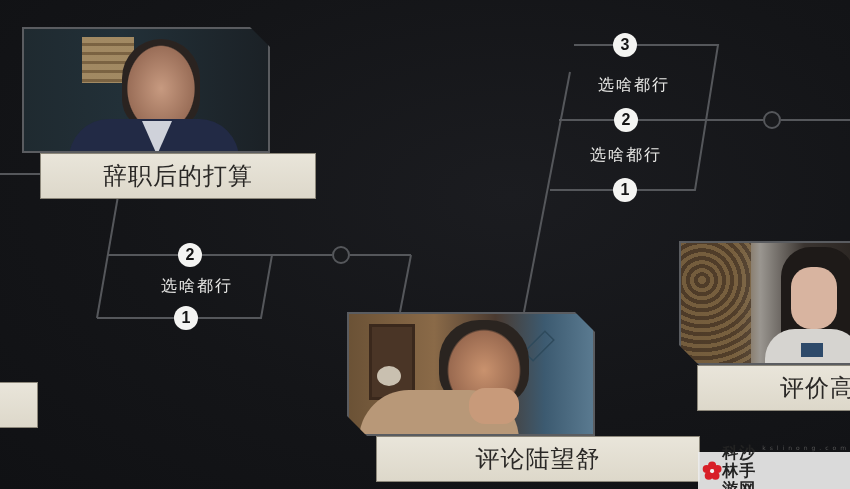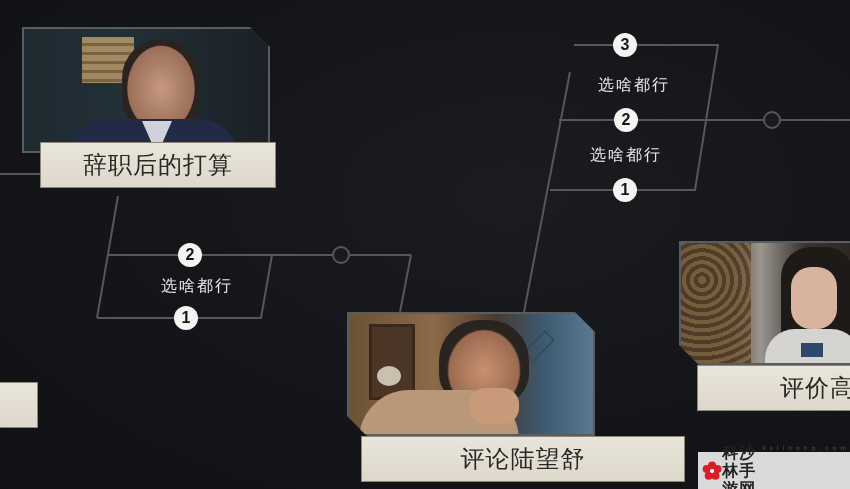--- a/index.html
+++ b/index.html
@@ -76,21 +76,21 @@
     </g>
   </svg>
 
   <div class="card" style="left:22px;top:27px;">
     <div class="photo" style="left:0;top:0;width:248px;height:126px;clip-path:polygon(0 0,228px 0,248px 20px,248px 126px,0 126px);background:linear-gradient(90deg,#1f2a30 0%,#223038 40%,#1b2126 100%);">
       <div style="position:absolute;left:58px;top:8px;width:52px;height:46px;background:repeating-linear-gradient(180deg,#b8996a 0 6px,#8a6c44 6px 9px);opacity:.85;"></div>
       <div style="position:absolute;left:98px;top:10px;width:78px;height:90px;border-radius:40px 40px 30px 30px;background:radial-gradient(ellipse at 50% 55%,#c79a80 0%,#9a6e58 60%,#2a2320 62%);"></div>
       <div style="position:absolute;left:45px;top:90px;width:170px;height:40px;border-radius:50px 50px 0 0;background:#222a45;"></div>
       <div style="position:absolute;left:118px;top:92px;width:30px;height:34px;background:#cfd2da;clip-path:polygon(0 0,100% 0,50% 100%);"></div>
     </div>
-    <div class="label" style="left:18px;top:115px;width:236px;height:46px;">辞职后的打算</div>
+    <div class="label" style="left:18px;top:126px;width:276px;height:46px;">辞职后的打算</div>
   </div>
 
   <div class="card" style="left:0;top:382px;">
     <div class="label" style="left:0;top:0;width:38px;height:46px;border-left:none;"></div>
   </div>
 
   <div class="node-num" style="left:190px;top:255px;">2</div>
   <div class="choice-text" style="left:197px;top:286px;">选啥都行</div>
   <div class="node-num" style="left:186px;top:318px;">1</div>
   <div class="hollow-node" style="left:341px;top:255px;"></div>
@@ -104,21 +104,21 @@
 
   <div class="card" style="left:347px;top:312px;">
     <div class="photo" style="left:0;top:0;width:248px;height:124px;clip-path:polygon(0 0,228px 0,248px 20px,248px 124px,20px 124px,0 104px);background:linear-gradient(90deg,#6b5236 0%,#8a6a48 35%,#4a3a30 60%,#3c5a70 80%,#5a7a90 100%);">
       <div style="position:absolute;left:20px;top:10px;width:40px;height:70px;background:#4a3526;border:3px solid #3a281c;"></div>
       <div style="position:absolute;left:28px;top:52px;width:24px;height:20px;border-radius:50%;background:#c9c0b0;"></div>
       <div style="position:absolute;left:180px;top:10px;width:16px;height:40px;border:2px solid #2e4a5c;transform:rotate(45deg) scale(.7);"></div>
       <div style="position:absolute;left:90px;top:6px;width:90px;height:84px;border-radius:40px 40px 30px 30px;background:radial-gradient(ellipse at 50% 60%,#c9926e 0%,#9a6a50 55%,#2a2420 58%);"></div>
       <div style="position:absolute;left:10px;top:76px;width:160px;height:50px;border-radius:60px 60px 0 0;background:#b89878;"></div>
       <div style="position:absolute;left:120px;top:74px;width:50px;height:36px;border-radius:16px;background:#c89a7a;"></div>
     </div>
-    <div class="label" style="left:14px;top:124px;width:324px;height:46px;">评论陆望舒</div>
+    <div class="label" style="left:29px;top:124px;width:324px;height:46px;">评论陆望舒</div>
   </div>
 
   <div class="card" style="left:679px;top:241px;">
     <div class="photo" style="left:0;top:0;width:180px;height:124px;clip-path:polygon(0 0,180px 0,180px 124px,20px 124px,0 104px);background:linear-gradient(90deg,#5a4530 0%,#6e5638 30%,#9a9690 45%,#3a3430 70%,#2a2522 100%);">
       <div style="position:absolute;left:0;top:0;width:70px;height:124px;background:repeating-radial-gradient(circle at 30% 30%,#7a6240 0 4px,#4a3826 4px 8px);opacity:.8;"></div>
       <div style="position:absolute;left:100px;top:4px;width:74px;height:118px;border-radius:30px 30px 0 0;background:#1e1a18;"></div>
       <div style="position:absolute;left:110px;top:24px;width:46px;height:62px;border-radius:20px;background:#d8b4a0;"></div>
       <div style="position:absolute;left:84px;top:86px;width:96px;height:40px;border-radius:30px 30px 0 0;background:#d6d4d0;"></div>
       <div style="position:absolute;left:120px;top:100px;width:22px;height:14px;background:#2e4a6a;"></div>
     </div>

